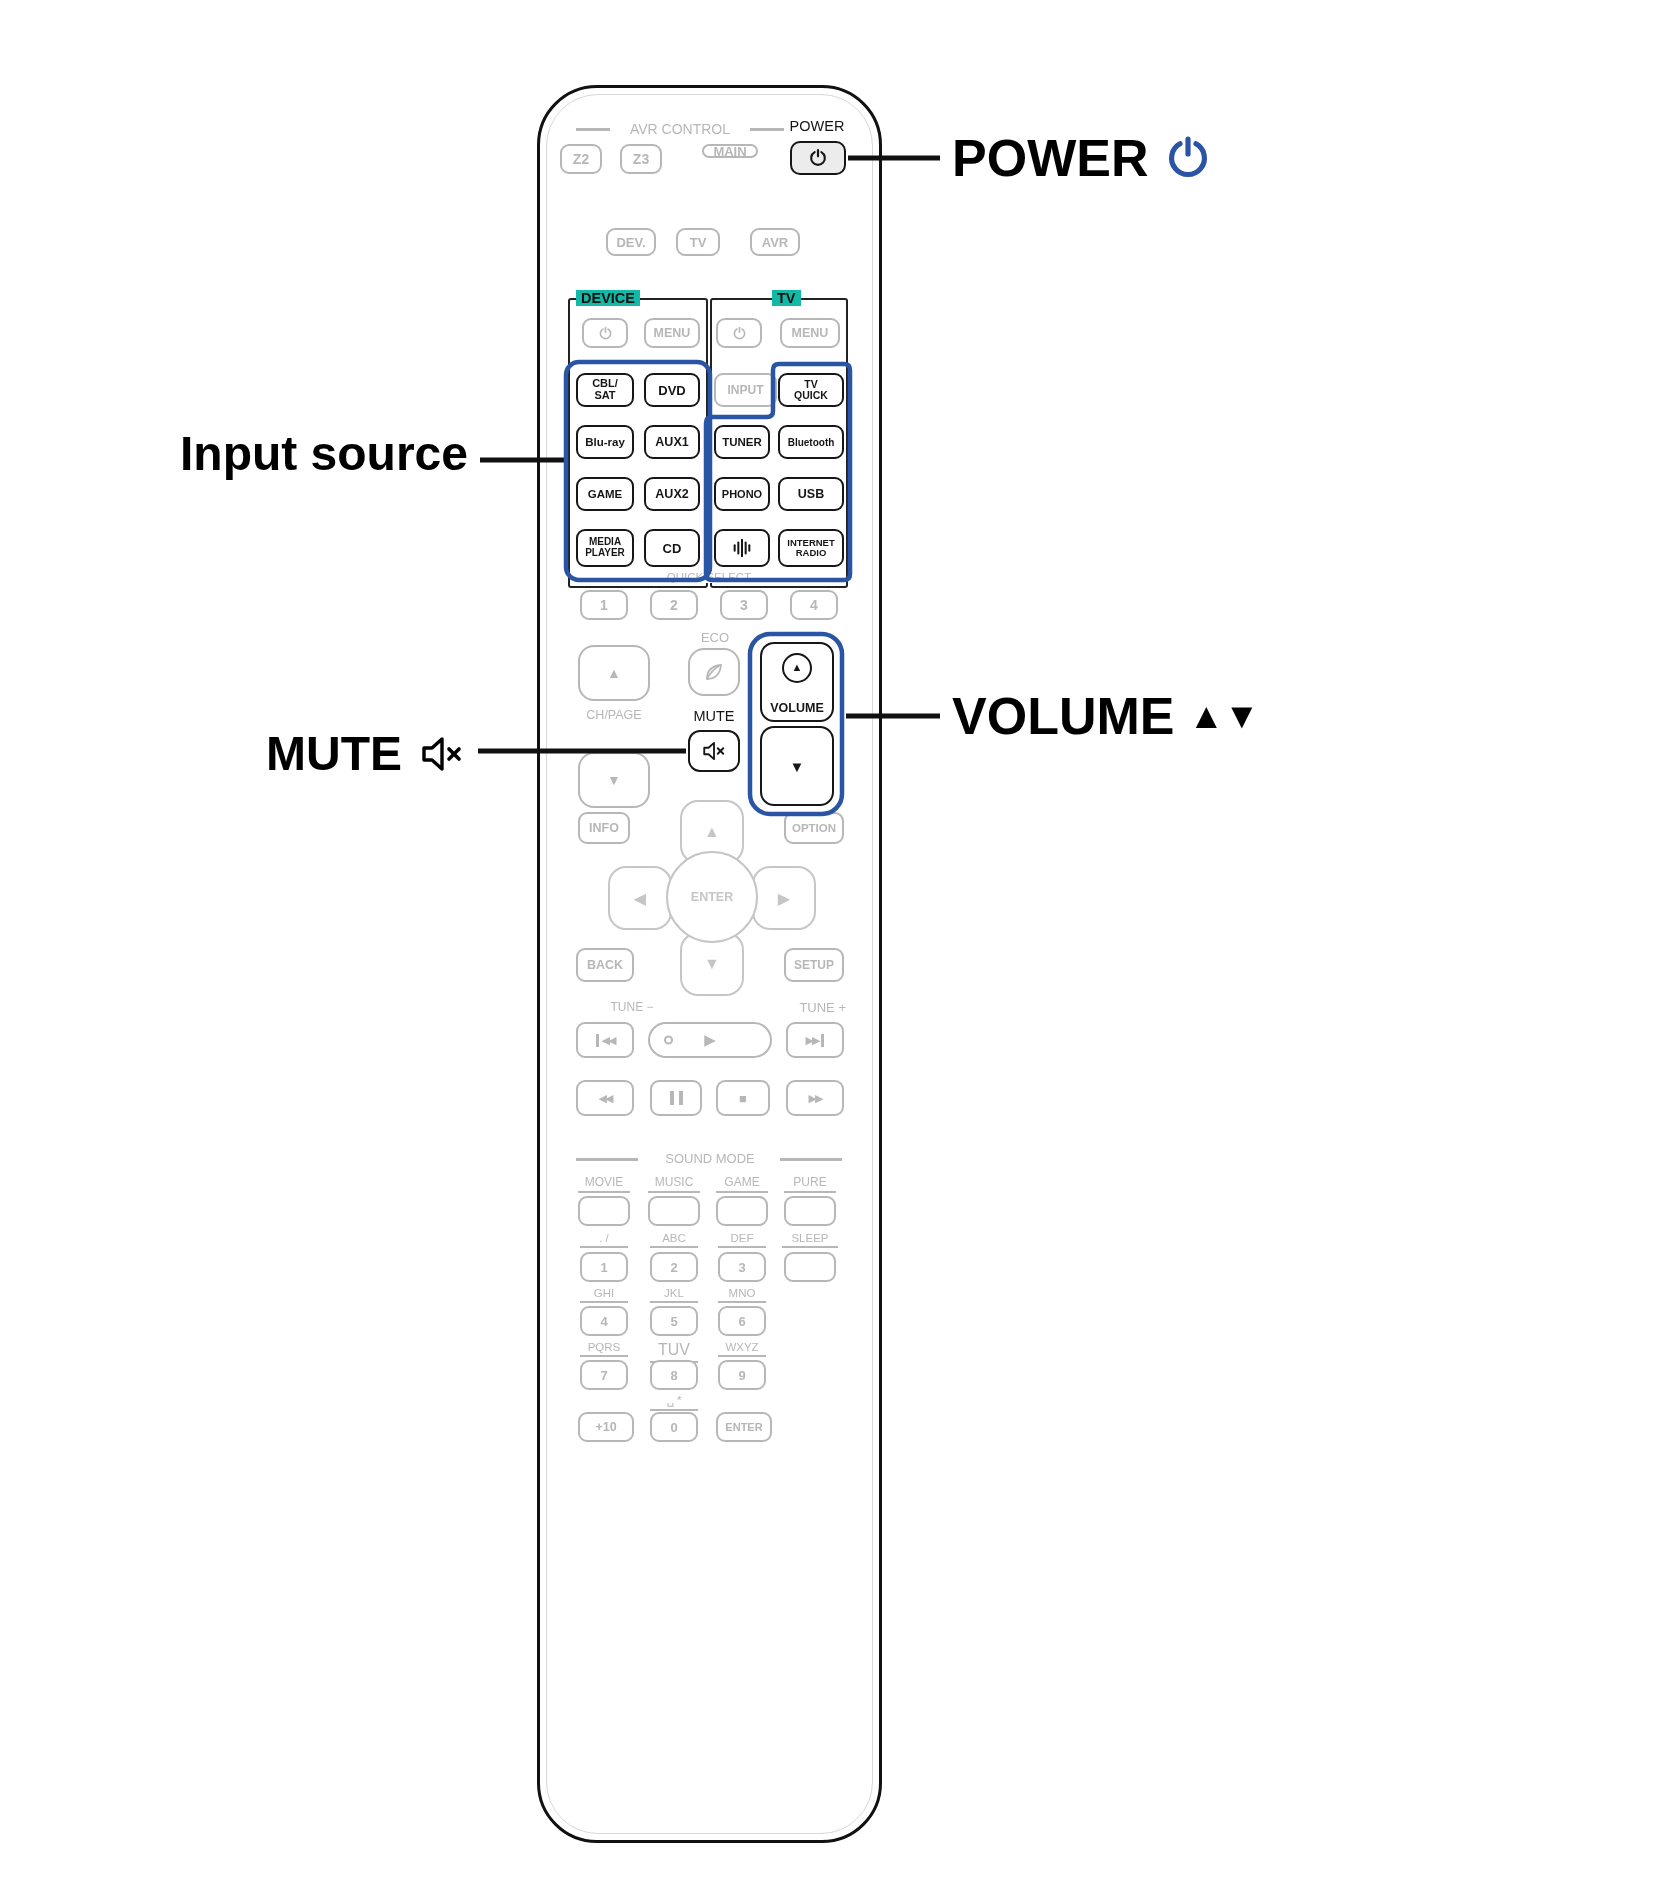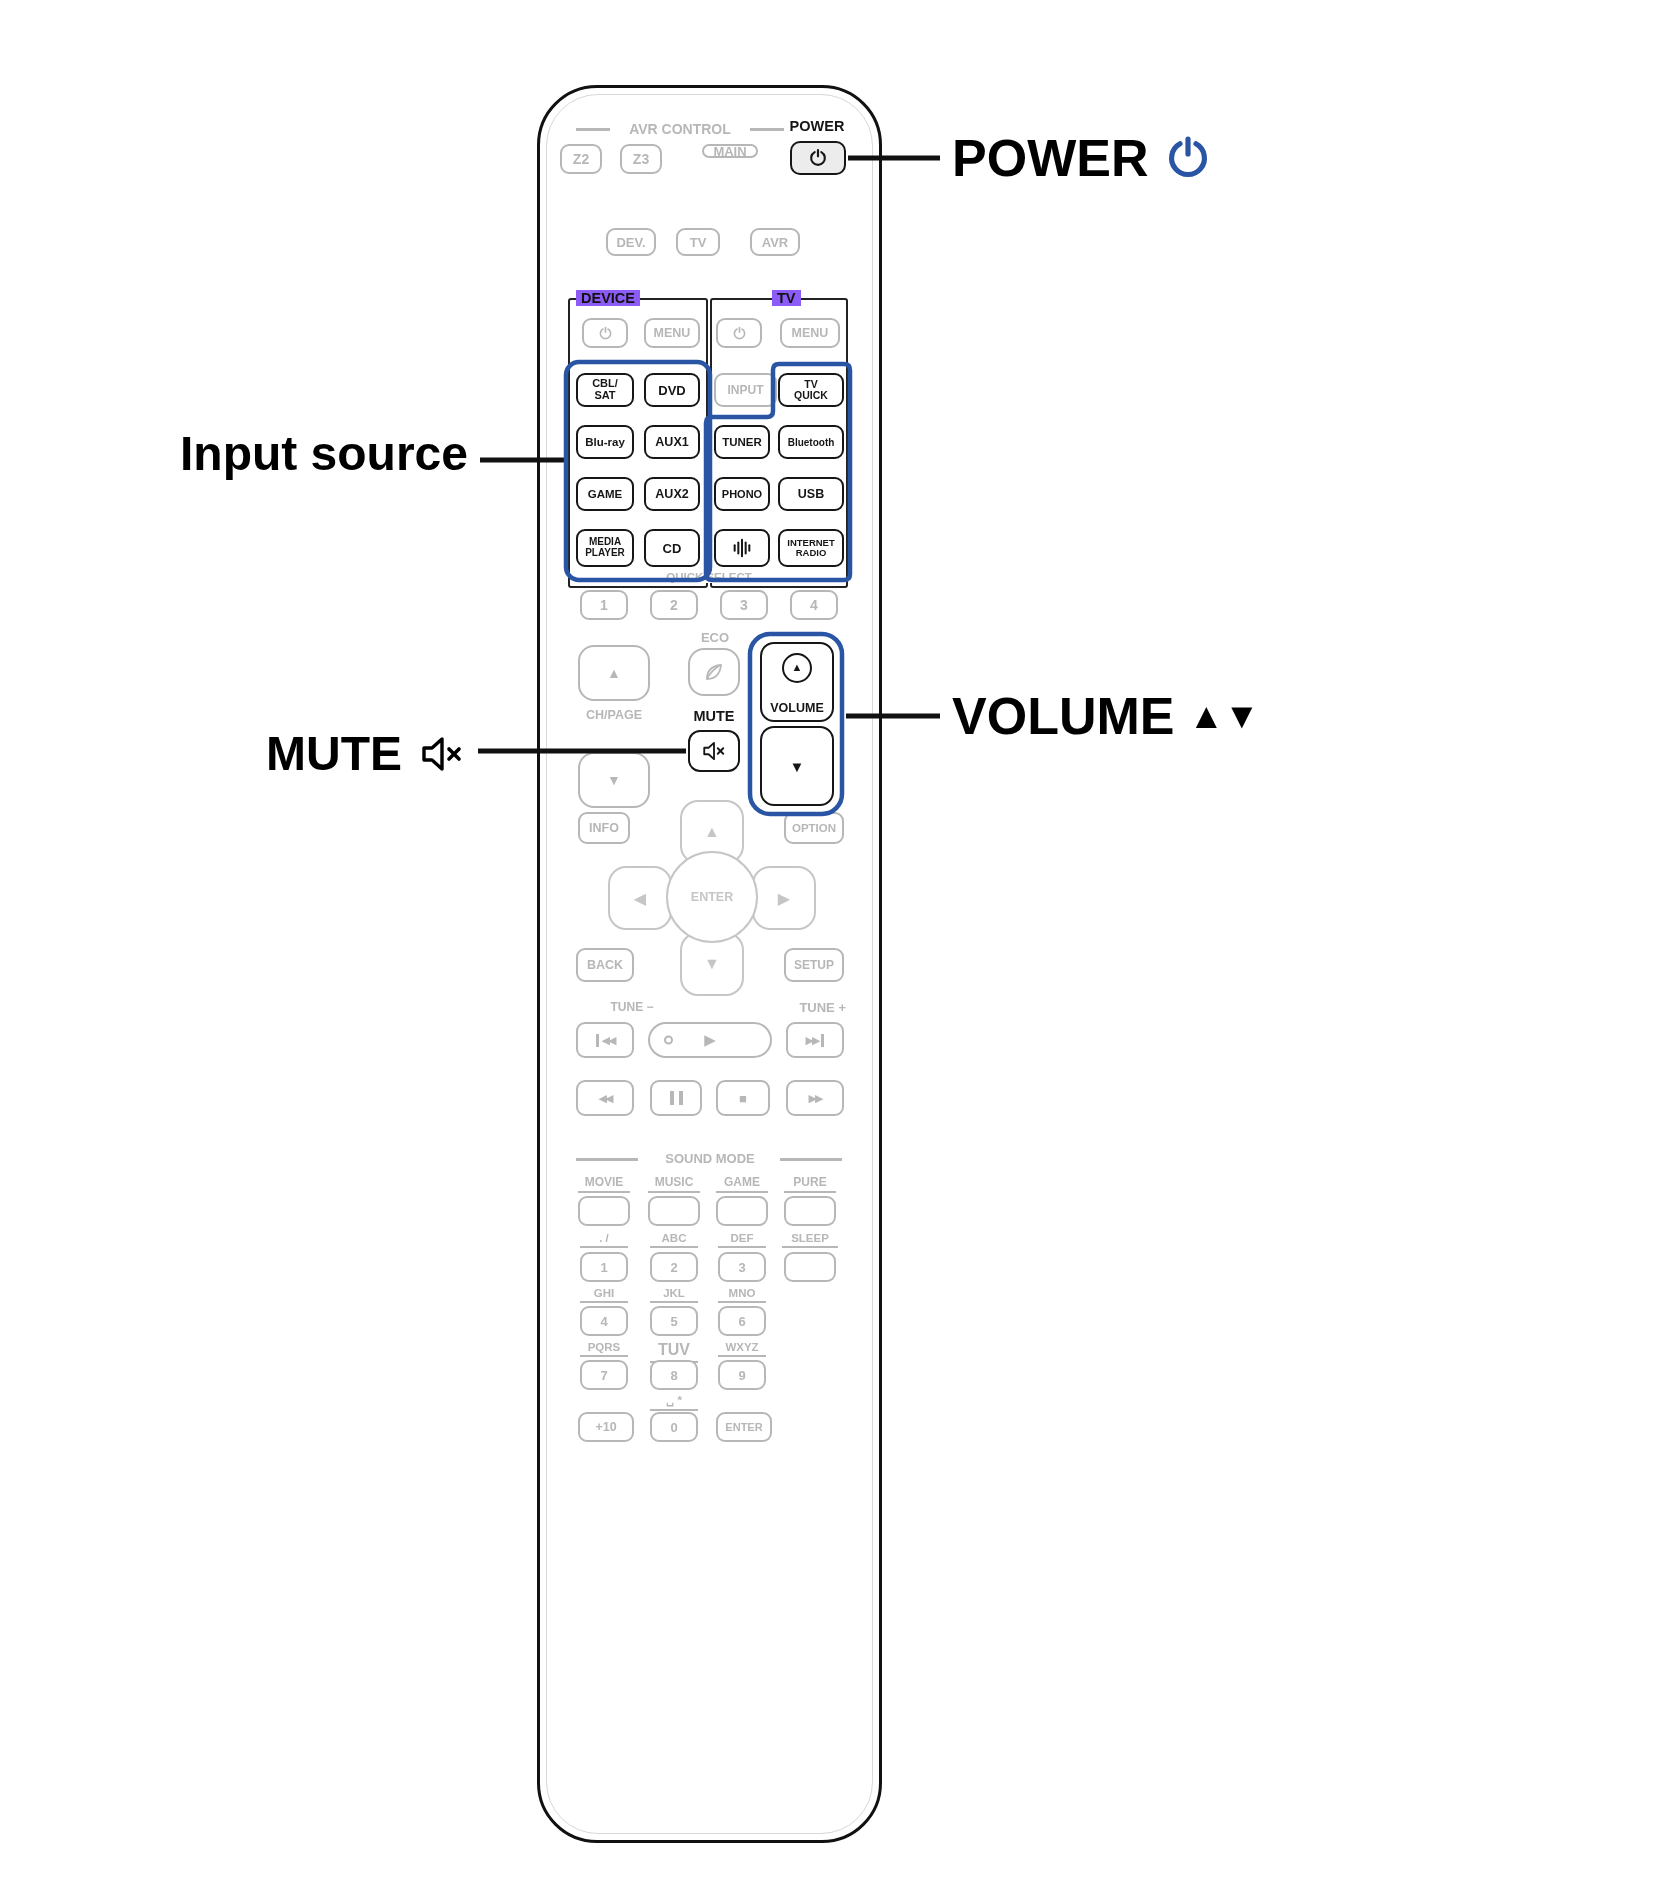--- a/index.html
+++ b/index.html
@@ -3,27 +3,27 @@
 <meta charset="utf-8">
 <style>
   html,body{margin:0;padding:0;background:#fff;}
   #app{position:relative;width:1680px;height:1878px;background:#fff;overflow:hidden;
        font-family:"Liberation Sans","DejaVu Sans",sans-serif;}
   .btn{position:absolute;box-sizing:border-box;display:flex;align-items:center;justify-content:center;
        background:#fff;font-weight:700;border-radius:9px;text-align:center;}
   .g{border:2px solid #b7b7b7;color:#b7b7b7;}
   .d{border:2.6px solid #161616;color:#161616;}
   .col{flex-direction:column;line-height:1.08;}
-  .lbl{position:absolute;font-weight:700;text-align:center;box-sizing:border-box;}
+  .lbl{position:absolute;font-weight:400;text-align:center;box-sizing:border-box;}
   .lg{color:#b7b7b7;}
   .lk{color:#161616;}
   .uline{border-bottom:2px solid #b7b7b7;padding-bottom:2px;}
   .line{position:absolute;background:#b7b7b7;height:2.5px;}
   .gbox{position:absolute;border:2px solid #222;border-radius:3px;box-sizing:border-box;}
-  .chip{position:absolute;background:#8b5cf6;padding:0 5px;font-weight:700;font-size:14.5px;color:#111;line-height:16px;}
+  .chip{position:absolute;background:#14b8a6;padding:0 5px;font-weight:700;font-size:14.5px;color:#111;line-height:16px;}
   .petal{position:absolute;box-sizing:border-box;border:2.2px solid #c6c6c6;border-radius:18px;background:#fff;
          color:#c6c6c6;display:flex;align-items:center;justify-content:center;z-index:1;}
   .vol-circle{width:30px;height:30px;border:2.4px solid #161616;border-radius:50%;display:flex;
               align-items:center;justify-content:center;font-size:12px;color:#161616;box-sizing:border-box;}
   .pb{display:inline-block;width:4px;height:14px;background:#b7b7b7;margin:0 2.5px;}
   .vb{display:inline-block;width:3px;height:13px;background:#b7b7b7;}
   .dot{width:9px;height:9px;border:2px solid #b7b7b7;border-radius:50%;position:absolute;left:14px;top:50%;
        transform:translateY(-50%);box-sizing:border-box;}
   .overlay{position:absolute;left:0;top:0;width:1680px;height:1878px;z-index:10;pointer-events:none;}
   .callout{position:absolute;z-index:5;display:flex;align-items:center;font-weight:700;color:#000;}

